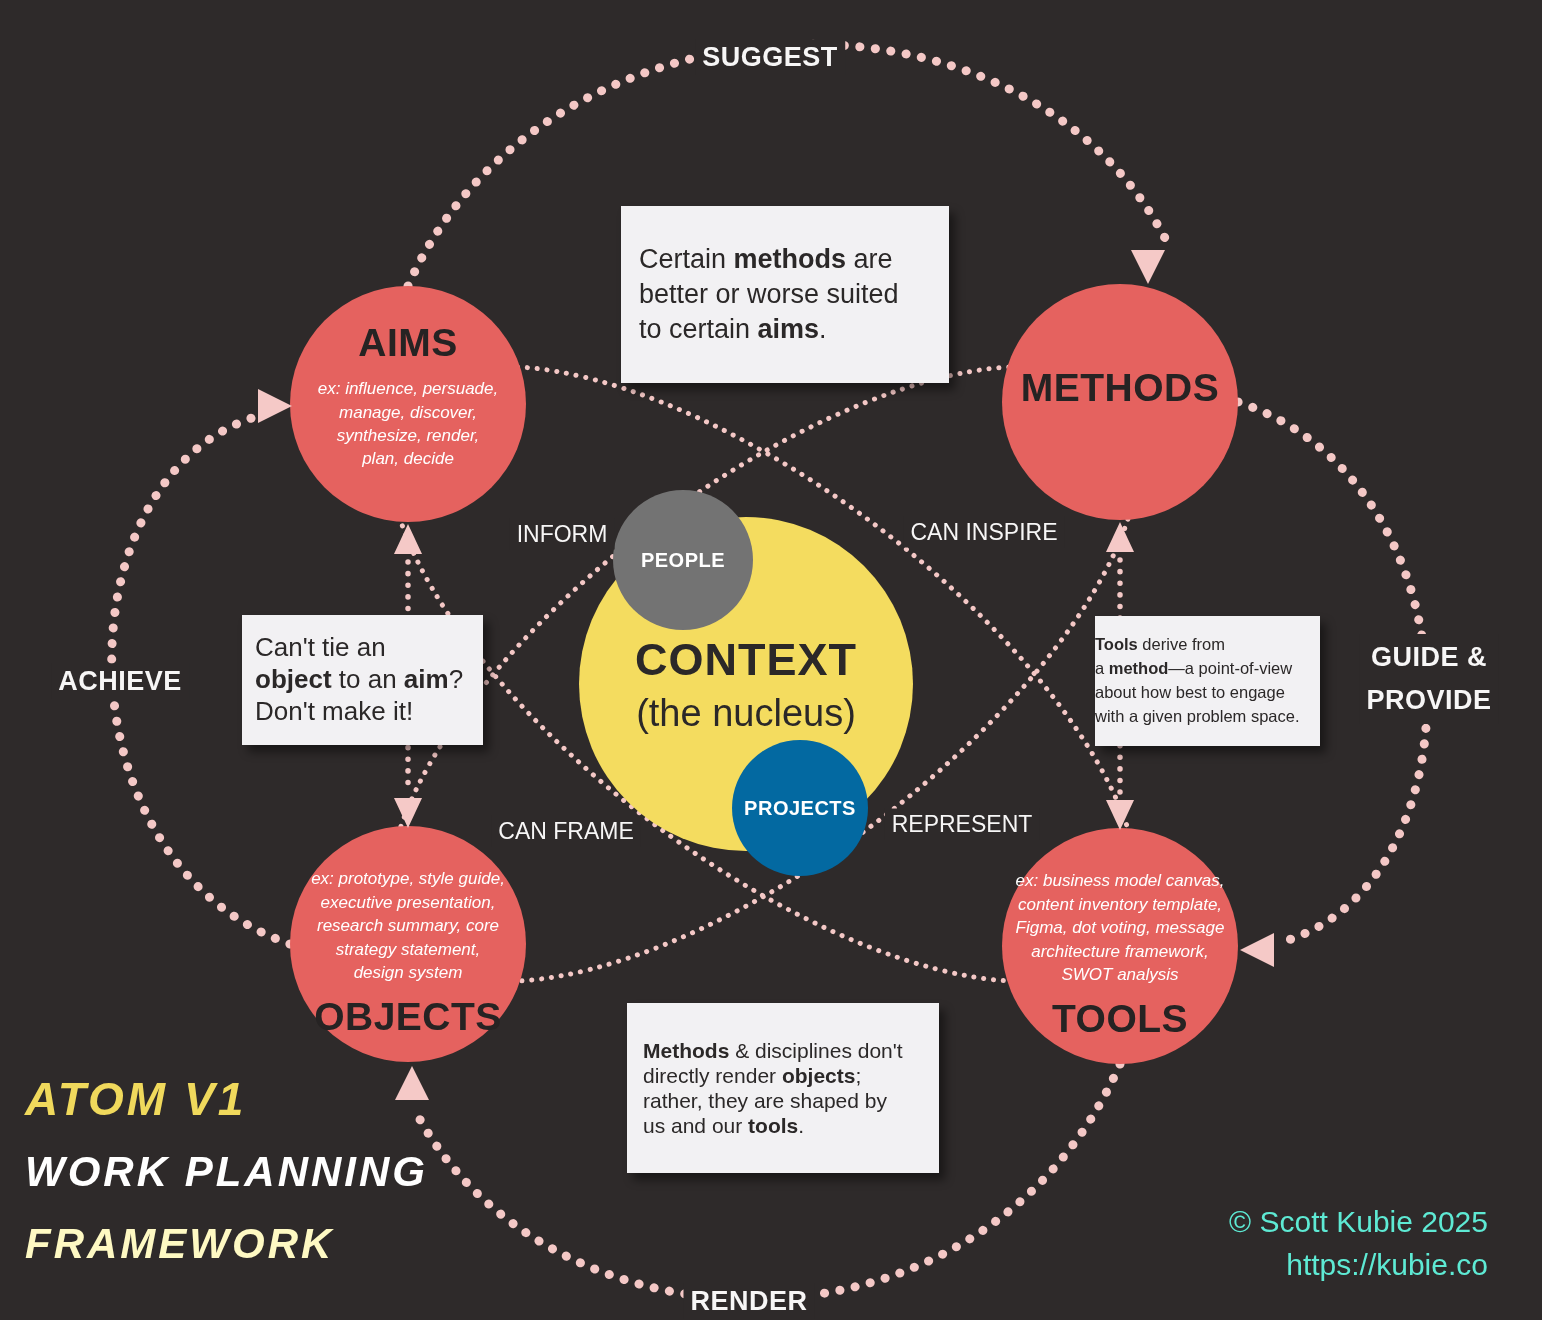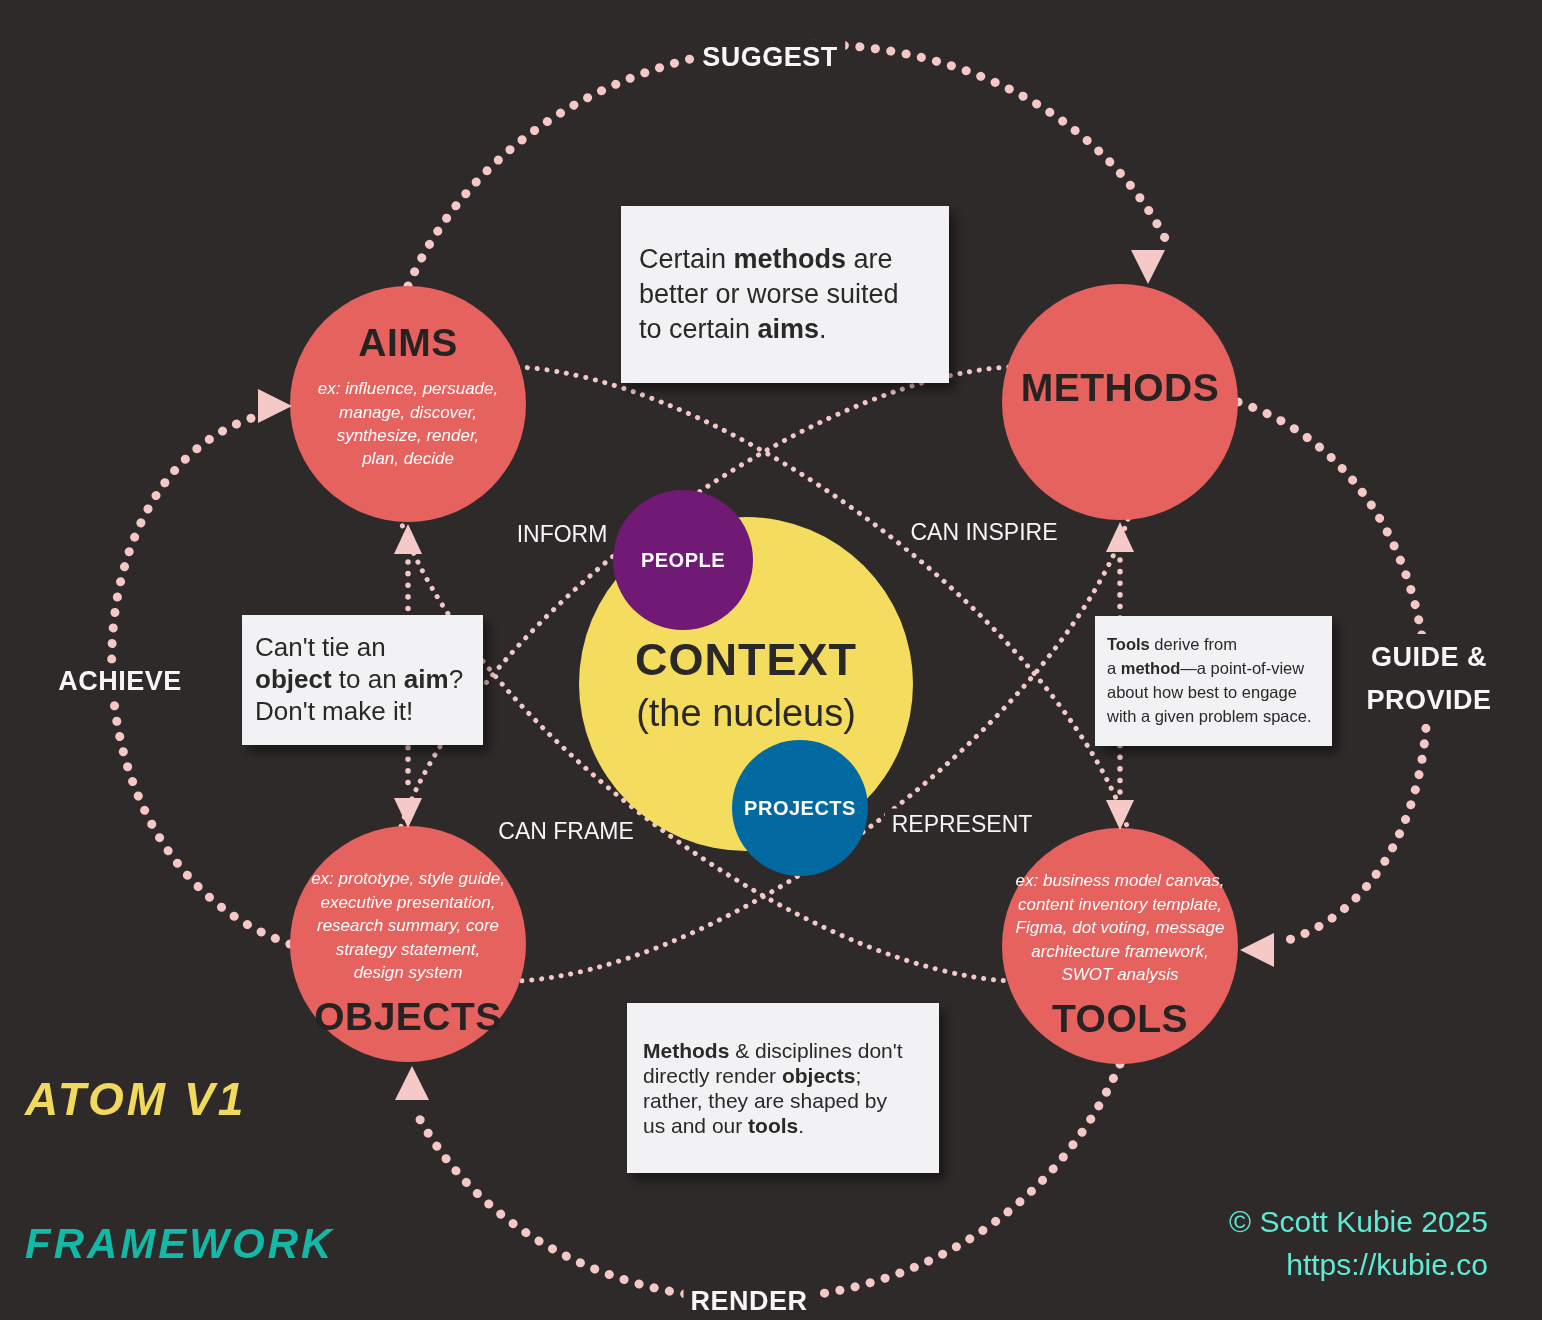--- a/index.html
+++ b/index.html
@@ -38,34 +38,34 @@
     display:flex; flex-direction:column; align-items:center; justify-content:center;
     text-align:center; color:#2b2828;
   }
   .context-heading { font-size:45px; font-weight:bold; letter-spacing:1px; }
   .context-sub { font-size:38px; margin-top:6px; }
   .satellite {
     position:absolute; border-radius:50%; z-index:2;
     display:flex; align-items:center; justify-content:center;
     color:#ffffff; font-weight:bold; font-size:20px; letter-spacing:.5px;
   }
-  .sat-people   { left:613px; top:490px; width:140px; height:140px; background:#701a75; }
+  .sat-people   { left:613px; top:490px; width:140px; height:140px; background:#737373; }
   .sat-projects { left:732px; top:740px; width:136px; height:136px; background:#0369a1; }
 
   
   .note {
     position:absolute; background:#f2f1f3; color:#2b2828; z-index:4;
     box-shadow:6px 7px 9px rgba(0,0,0,.45);
     display:flex; align-items:center;
   }
   .note-text { white-space:pre-line; }
   .note b { font-weight:bold; }
   .note-top    { left:621px; top:166px; width:310px; height:177px; padding-left:18px; font-size:27px; line-height:1.3;margin-top:40px; }
   .note-left   { left:242px; top:615px; width:228px; height:130px; padding-left:13px; font-size:26px; line-height:1.22; }
-  .note-right  { left:1095px; top:616px; width:225px; height:130px; padding-left:12px; font-size:16.5px; line-height:1.45; }
+  .note-right  { left:1095px; top:616px; width:225px; height:130px; font-size:16.5px; line-height:1.45; }
   .note-bottom { left:627px; top:1003px; width:296px; height:170px; padding-left:16px; font-size:21px; line-height:25px; }
 
   
   .ring-label, .orbit-label {
     position:absolute; z-index:5; color:#f7f6f6; background:#2e2a2a;
     transform:translate(-50%,-50%); padding:2px 7px; white-space:nowrap;
   }
   .ring-label { font-weight:bold; font-size:27px; letter-spacing:.5px; }
   .orbit-label { font-size:23px; }
   .lbl-suggest   { left:770px; top:57px; }
@@ -74,21 +74,21 @@
   .lbl-render    { left:749px; top:1301px; }
   .lbl-inform    { left:562px; top:534px; }
   .lbl-inspire   { left:984px; top:532px; }
   .lbl-frame     { left:566px; top:831px; }
   .lbl-represent { left:962px; top:824px; }
 
   
   .brand { position:absolute; left:25px; z-index:5; font-weight:bold; font-style:italic; letter-spacing:3px; }
   .brand-1 { top:1072px; font-size:46px; color:#f0d95c; }
   .brand-2 { top:1148px; font-size:42px; color:#ffffff; }
-  .brand-3 { top:1220px; font-size:42px; color:#14b8a6; }
+  .brand-3 { top:1220px; font-size:42px; color:#fef9c3; }
 
   .credit {
     position:absolute; right:54px; top:1200px; z-index:5; text-align:right;
     color:#5eead4; font-size:30px; line-height:43px;
   }
 </style>
 </head>
 <body>
 
 <div class="canvas">
@@ -190,20 +190,21 @@
     <div>PROVIDE</div>
   </div>
   <div class="ring-label lbl-render">RENDER</div>
 
   <div class="orbit-label lbl-inform">INFORM</div>
   <div class="orbit-label lbl-inspire">CAN INSPIRE</div>
   <div class="orbit-label lbl-frame">CAN FRAME</div>
   <div class="orbit-label lbl-represent">REPRESENT</div>
 
   <div class="brand brand-1">ATOM V1</div>
+  <div class="brand brand-2">WORK PLANNING</div>
   <div class="brand brand-3">FRAMEWORK</div>
 
   <div class="credit">
     <div>© Scott Kubie 2025</div>
     <div>https://kubie.co</div>
   </div>
 
 </div>
 
 </body></html>

